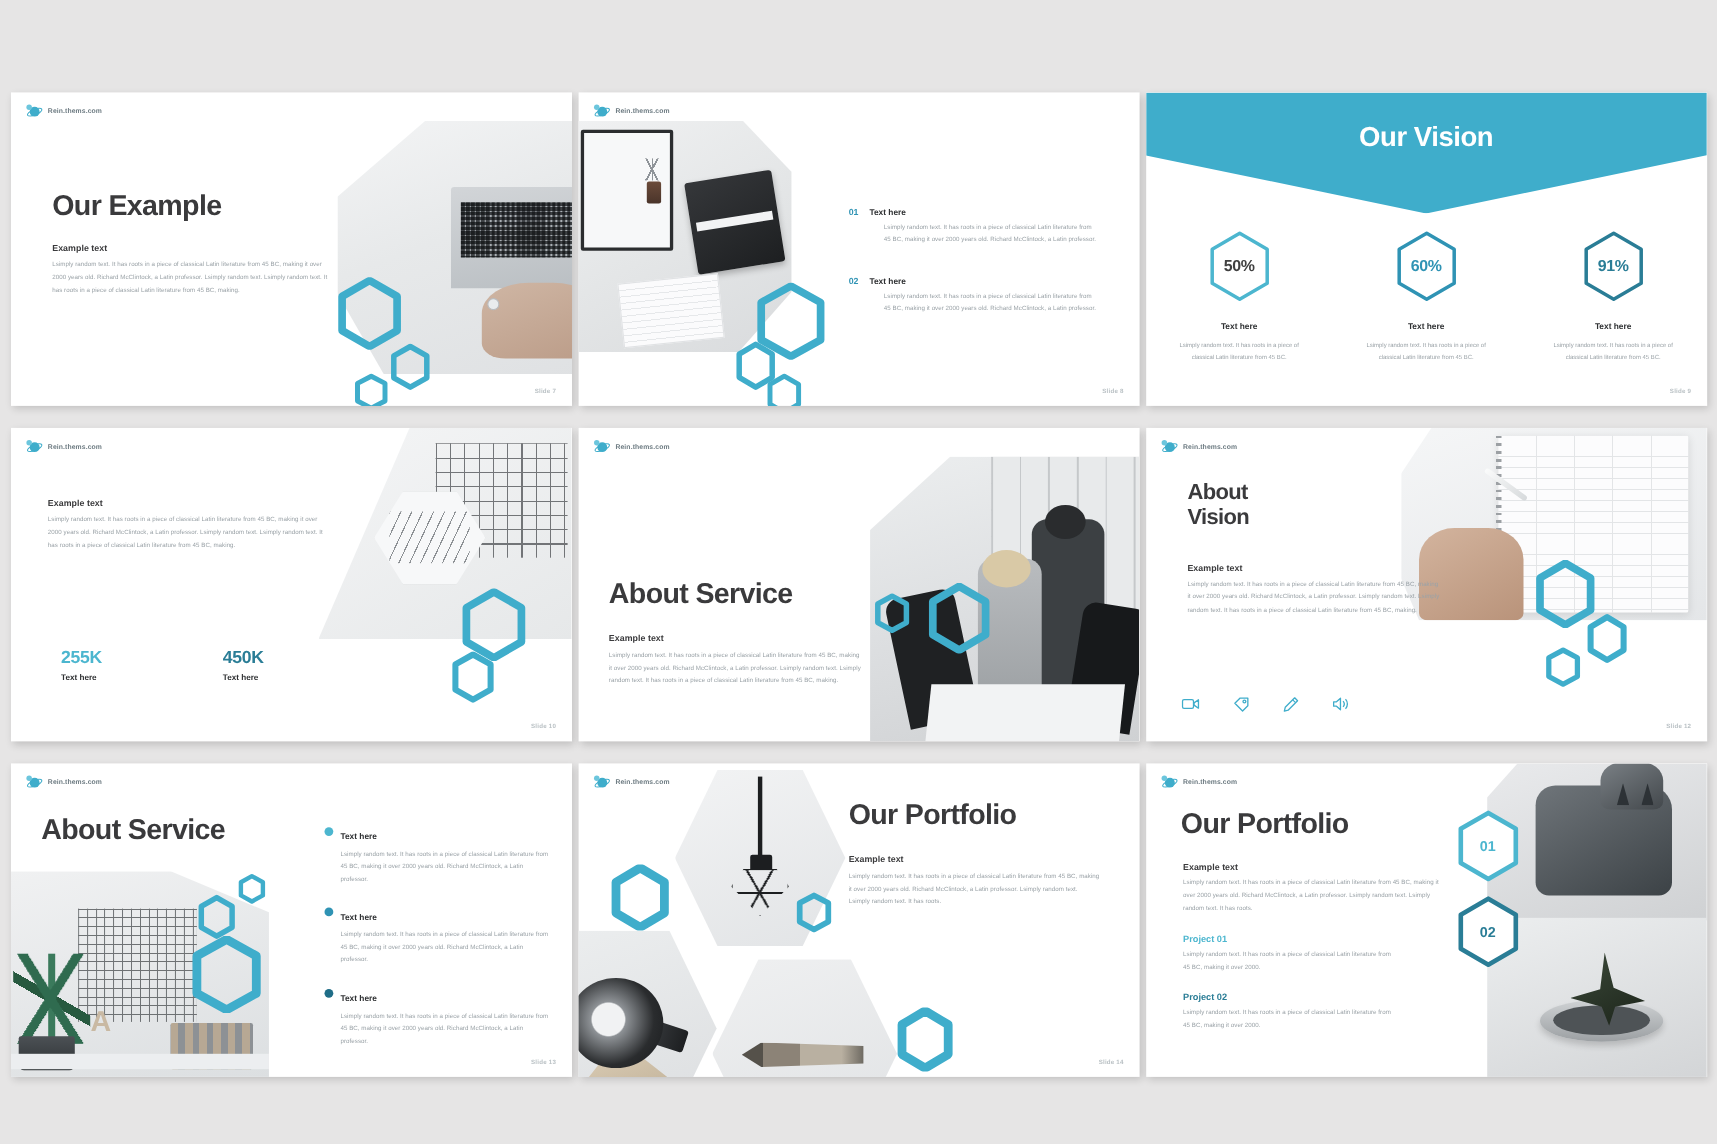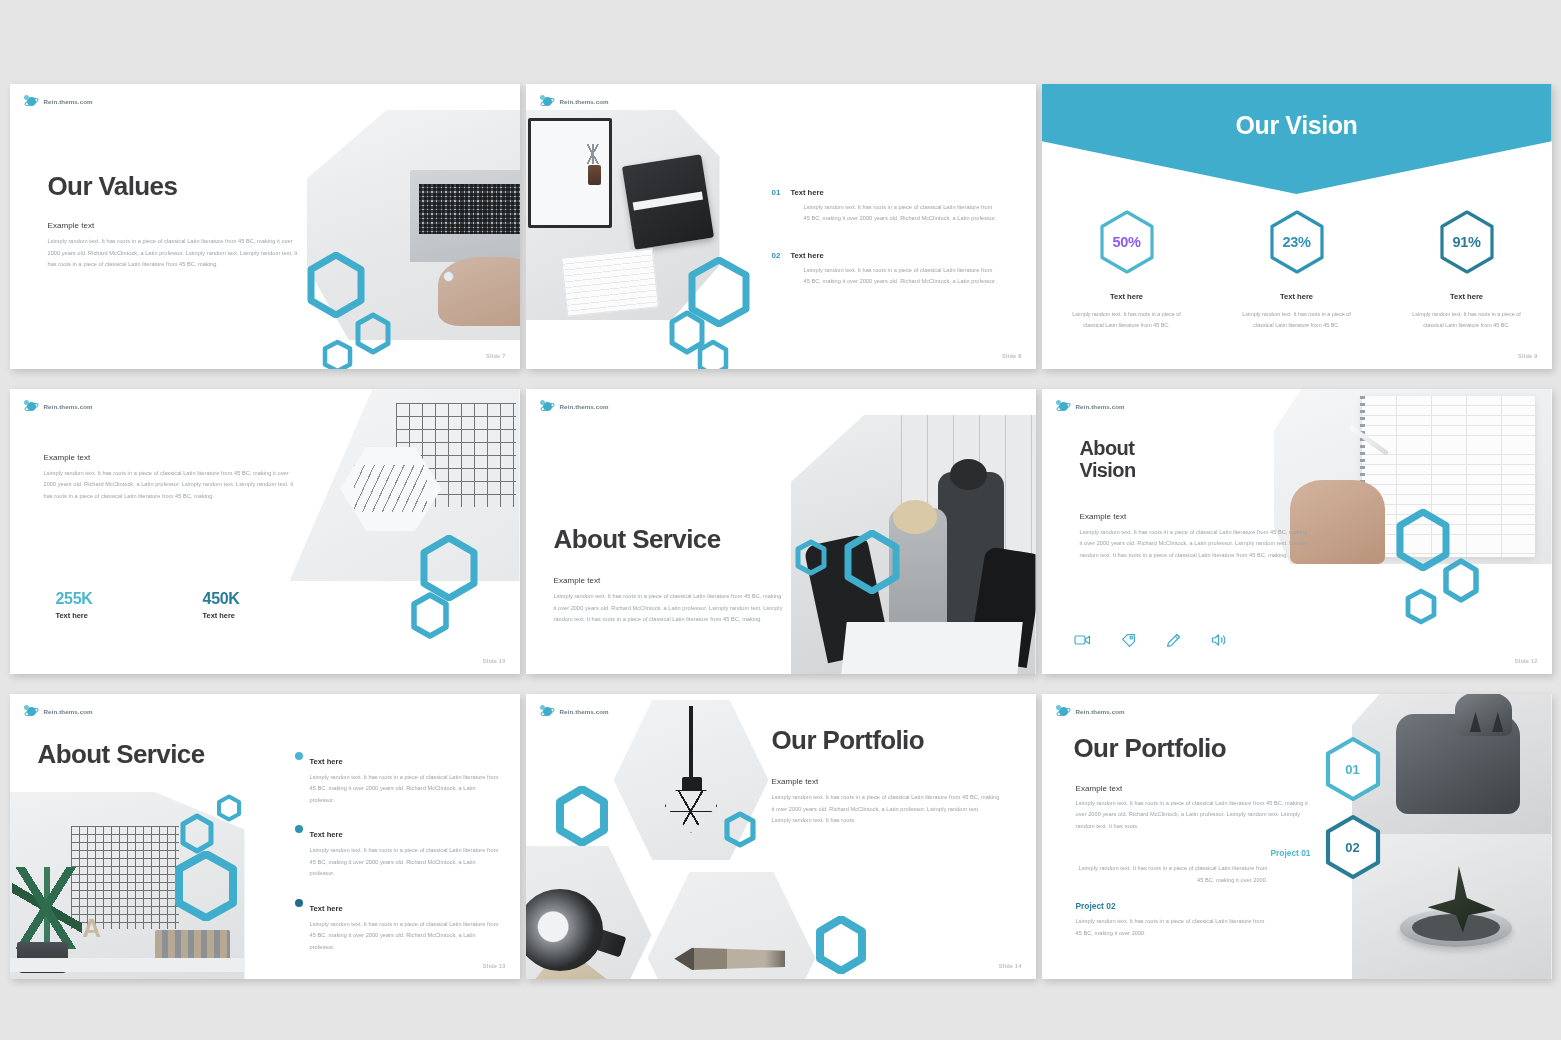--- a/index.html
+++ b/index.html
@@ -28,21 +28,21 @@
   .logo-mark { position:relative; width:15px; height:13px; }
   .logo-mark .b1 { position:absolute; width:9px; height:9px; border-radius:50%; background:#3fadcb; left:3px; top:2px; }
   .logo-mark .b2 { position:absolute; width:5px; height:5px; border-radius:50%; background:#6cc6dd; left:0px; top:0px; }
   .logo-mark .ring { position:absolute; left:0; top:4px; width:15px; height:6px; border:1.2px solid #3fadcb; border-radius:50%; transform:rotate(-22deg); }
   .logo-text { font-size:6.2px; font-weight:bold; color:#6d7b82; letter-spacing:.1px; }
   .slide-no { position:absolute; right:14px; bottom:10px; font-size:5.6px; font-weight:bold; color:#b9c0c4; letter-spacing:.2px; z-index:30; }
 
   
   .title { font-size:26px; font-weight:bold; color:#3a3a3c; letter-spacing:-.6px; line-height:1.12; }
   .title.sm { font-size:20px; }
-  .subhead { font-size:8px; font-weight:normal; color:#3a3a3c; letter-spacing:.05px; }
+  .subhead { font-size:8px; font-weight:bold; color:#3a3a3c; letter-spacing:.05px; }
   .body { font-size:5.6px; color:#9aa2a7; line-height:2.05; letter-spacing:.05px; }
   .ttl-here { font-size:7.6px; font-weight:bold; color:#2f3133; }
 
   
   .hex { position:absolute; }
   .hex svg { display:block; width:100%; height:100%; }
 
   
   .photo { position:absolute; overflow:hidden; background:#d8dadb; }
 
@@ -232,21 +232,21 @@
           <path d="M20 3 L35 11.5 L35 31.5 L20 40 L5 31.5 L5 11.5 Z" fill="none" stroke="#3fadcb" stroke-width="5" stroke-linejoin="round"></path>
         </svg>
     </div>
     <div class="hex" style="left:311px;top:255px;width:33px;height:35px;">
       <svg viewBox="0 0 33 35">
           <path d="M16.5 3 L29 9.5 L29 25.5 L16.5 32 L4 25.5 L4 9.5 Z" fill="none" stroke="#3fadcb" stroke-width="4.5" stroke-linejoin="round"></path>
         </svg>
     </div>
 
     <div style="position:absolute;left:38px;top:88px;width:250px;">
-      <div class="title">Our Values</div>
+      <div class="title">Our Example</div>
       <div class="subhead" style="margin-top:20px;">Example text</div>
       <div class="body" style="margin-top:6px;">Lsimply random text. It has roots in a piece of classical Latin literature from 45 BC, making it over 2000 years old. Richard McClintock, a Latin professor. Lsimply random text. Lsimply random text. It has roots in a piece of classical Latin literature from 45 BC, making.</div>
     </div>
     <div class="slide-no">Slide 7</div>
   </div>
 
   <div class="slide">
     <div class="logo">
       <span class="logo-mark">
           <i class="b1"></i>
@@ -303,31 +303,31 @@
   <div class="slide">
     <div class="s3-band"></div>
     <div class="s3-title">Our Vision</div>
 
     <div class="s3-cols">
       <div class="s3-col">
         <div class="s3-hexwrap">
           <svg viewBox="0 0 62 66" style="position:absolute;inset:0;width:100%;height:100%;">
               <path d="M31 3 L56 17.5 L56 48.5 L31 63 L6 48.5 L6 17.5 Z" fill="none" stroke="#4cb6cf" stroke-width="3.2" stroke-linejoin="round"></path>
             </svg>
-          <span class="s3-pct" style="color:#8b5cf6;">50%</span>
+          <span class="s3-pct" style="color:#404040;">50%</span>
         </div>
         <div class="s3-lbl">Text here</div>
         <div class="s3-desc">Lsimply random text. It has roots in a piece of classical Latin literature from 45 BC.</div>
       </div>
       <div class="s3-col">
         <div class="s3-hexwrap">
           <svg viewBox="0 0 62 66" style="position:absolute;inset:0;width:100%;height:100%;">
               <path d="M31 3 L56 17.5 L56 48.5 L31 63 L6 48.5 L6 17.5 Z" fill="none" stroke="#2f93b4" stroke-width="3.2" stroke-linejoin="round"></path>
             </svg>
-          <span class="s3-pct" style="color:#2f93b4;">23%</span>
+          <span class="s3-pct" style="color:#2f93b4;">60%</span>
         </div>
         <div class="s3-lbl">Text here</div>
         <div class="s3-desc">Lsimply random text. It has roots in a piece of classical Latin literature from 45 BC.</div>
       </div>
       <div class="s3-col">
         <div class="s3-hexwrap">
           <svg viewBox="0 0 62 66" style="position:absolute;inset:0;width:100%;height:100%;">
               <path d="M31 3 L56 17.5 L56 48.5 L31 63 L6 48.5 L6 17.5 Z" fill="none" stroke="#2a7d96" stroke-width="3.2" stroke-linejoin="round"></path>
             </svg>
           <span class="s3-pct" style="color:#2a7d96;">91%</span>
@@ -647,21 +647,21 @@
     </div>
 
     <div style="position:absolute;left:32px;top:40px;width:240px;">
       <div class="title">Our Portfolio</div>
     </div>
 
     <div class="s9-text">
       <div class="subhead">Example text</div>
       <div class="body" style="margin-top:5px;">Lsimply random text. It has roots in a piece of classical Latin literature from 45 BC, making it over 2000 years old. Richard McClintock, a Latin professor. Lsimply random text. Lsimply random text. It has roots.</div>
 
-      <div style="margin-top:16px;text-align:right;">
+      <div style="margin-top:16px;">
         <div class="s9-proj" style="color:#4cb6cf;">Project 01</div>
         <div class="body" style="width:192px;">Lsimply random text. It has roots in a piece of classical Latin literature from 45 BC, making it over 2000.</div>
       </div>
       <div style="margin-top:15px;">
         <div class="s9-proj" style="color:#2a7d96;">Project 02</div>
         <div class="body" style="width:192px;">Lsimply random text. It has roots in a piece of classical Latin literature from 45 BC, making it over 2000.</div>
       </div>
     </div>
     <div class="slide-no"></div>
   </div>

